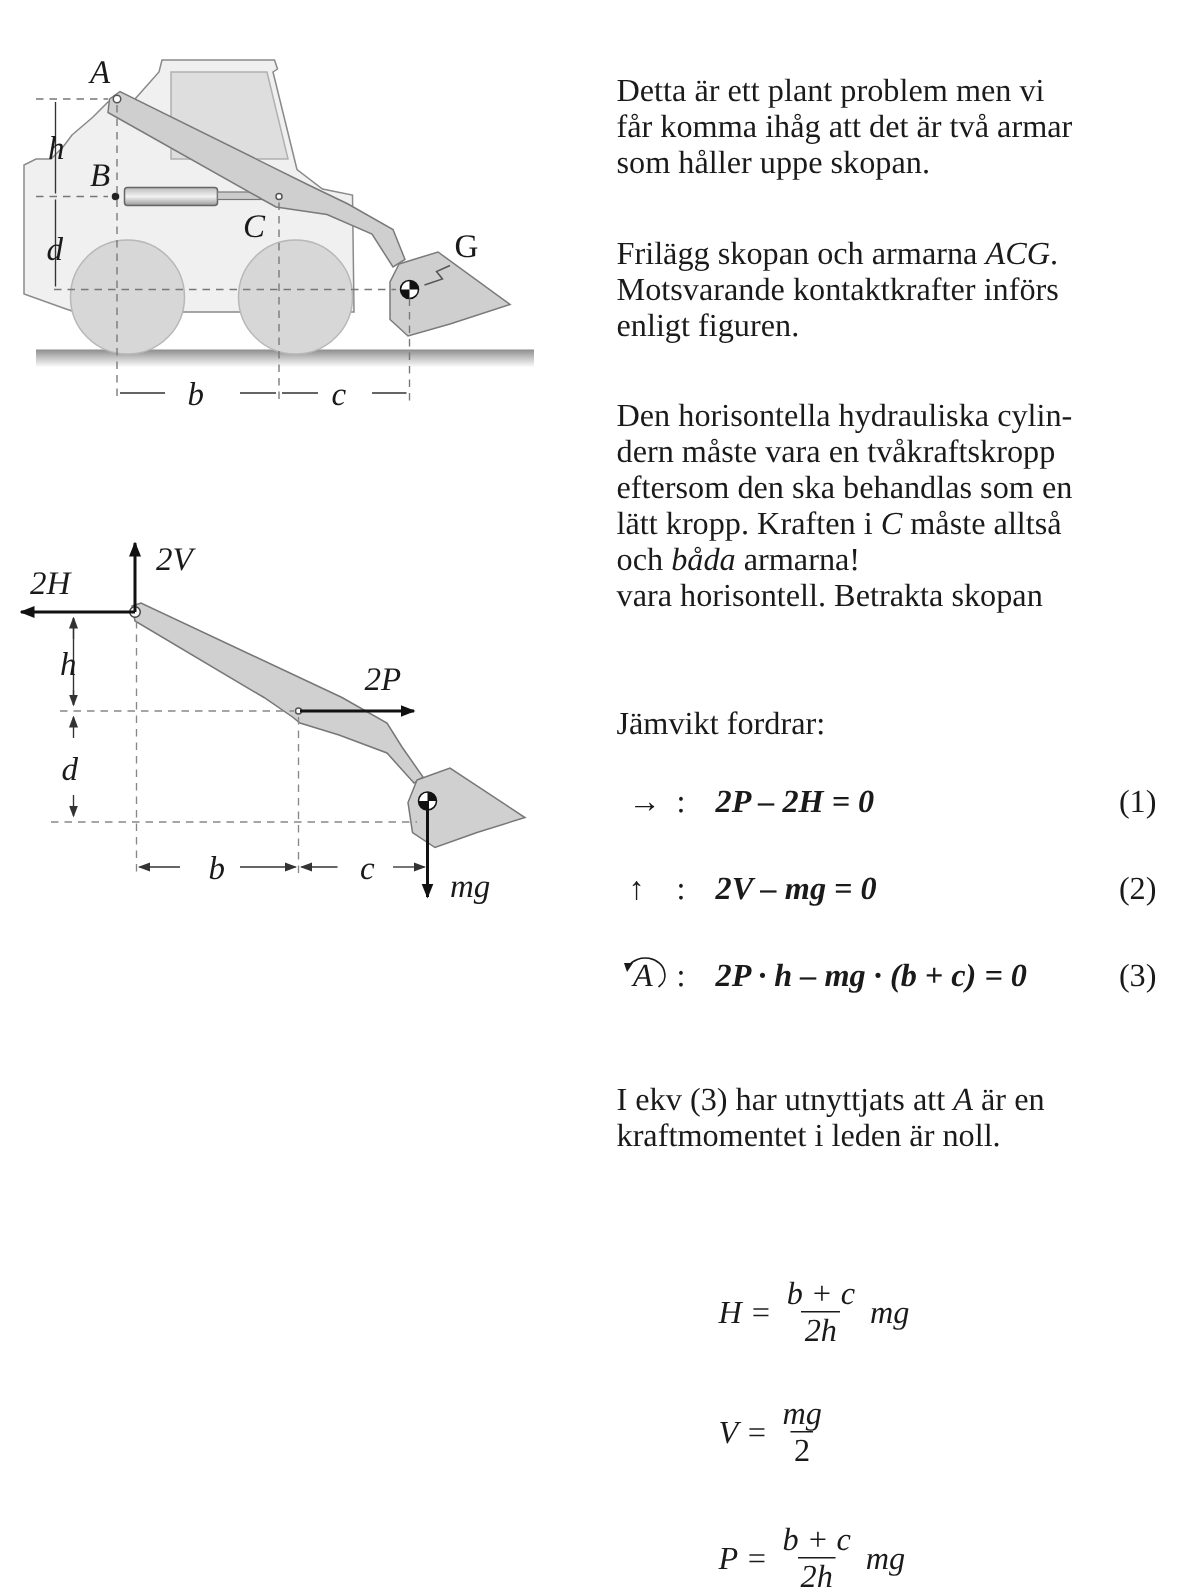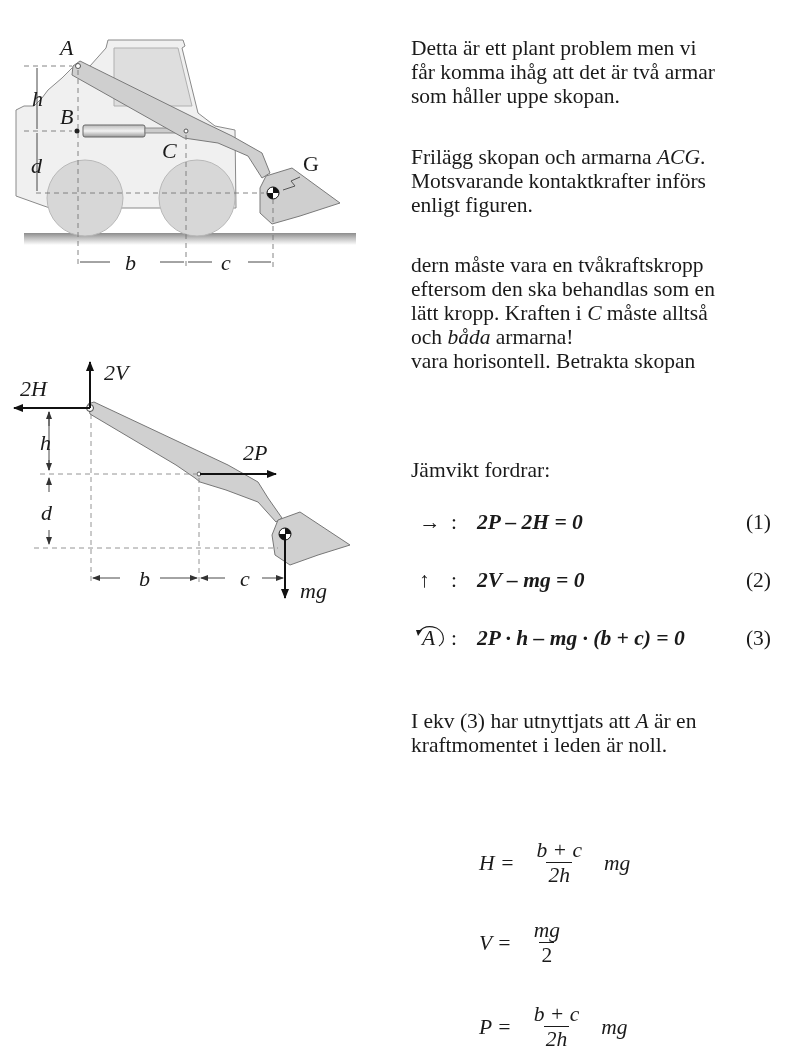--- a/index.html
+++ b/index.html
@@ -15,21 +15,21 @@
   .para { margin: 0; position: absolute; left: 0; width: 385px; }
   .para span.line { display: block; white-space: nowrap; }
   .it { font-style: italic; }
   .eq-row { position: absolute; left: 0; width: 370px; height: 30px;
             font-family: "Liberation Serif", "DejaVu Serif", serif; font-size: 21.5px; }
   .eq-sym { position: absolute; left: 8px; top: 0; }
   .eq-colon { position: absolute; left: 40px; top: 0; }
   .eq-body { position: absolute; left: 66px; top: 0; white-space: nowrap; font-weight: bold; }
   .eq-num { position: absolute; right: 10px; top: 0; }
   .res { position: absolute; font-family: "Liberation Serif", "DejaVu Serif", serif; font-size: 21.5px; display: flex; align-items: center; }
-  .frac { display: inline-flex; flex-direction: column; align-items: center; margin: 0 20px; }
+  .frac { display: inline-flex; flex-direction: column; align-items: center; margin: 0 8px; }
   .frac .num { padding: 0 2px; line-height: 24px; }
   .frac .den { padding: 0 2px; line-height: 24px; border-top: 1.3px solid #1a1a1a; }
 </style>
 </head>
 <body>
 
 <svg id="fig-top" class="fig" viewBox="0 0 370 250" width="370" height="250">
   <defs>
     <linearGradient id="groundGrad" x1="0" y1="0" x2="0" y2="1">
       <stop offset="0" stop-color="#8c8c8c"></stop>
@@ -137,32 +137,33 @@
   <text class="lbl" x="20" y="46"><tspan class="lbl-up">2</tspan><tspan></tspan>H</text>
   <text class="lbl" x="104" y="30"><tspan class="lbl-up">2</tspan>V</text>
   <text class="lbl" x="243" y="110"><tspan class="lbl-up">2</tspan>P</text>
   <text class="lbl" x="300" y="248">mg</text>
   <text class="lbl" x="40" y="100">h</text>
   <text class="lbl" x="41" y="170">d</text>
   <text class="lbl" x="139" y="236">b</text>
   <text class="lbl" x="240" y="236">c</text>
 </svg>
 
-<div class="text-col" style="top:0; height:808px;">
+<div class="text-col" style="top:12px; height:808px;">
   <p class="para" style="top:36px;">
     <span class="line">Detta är ett plant problem men vi</span>
     <span class="line">får komma ihåg att det är två armar</span>
     <span class="line">som håller uppe skopan.</span>
   </p>
   <p class="para" style="top:145px;">
     <span class="line"><span>Frilägg skopan och armarna </span><span class="it">ACG</span><span>.</span></span>
     <span class="line">Motsvarande kontaktkrafter införs</span>
     <span class="line">enligt figuren.</span>
   </p>
   <p class="para" style="top:253px;">
+    <span class="line">Den horisontella hydrauliska cylin-</span>
     <span class="line">dern måste vara en tvåkraftskropp</span>
     <span class="line">eftersom den ska behandlas som en</span>
     <span class="line"><span>lätt kropp. Kraften i </span><span class="it">C</span><span> måste alltså</span></span>
     <span class="line"><span>och </span><span class="it">båda</span><span> armarna!</span></span>
     <span class="line">vara horisontell. Betrakta skopan</span>
   </p>
   <p class="para" style="top:458px;">
     <span class="line">Jämvikt fordrar:</span>
   </p>
 

